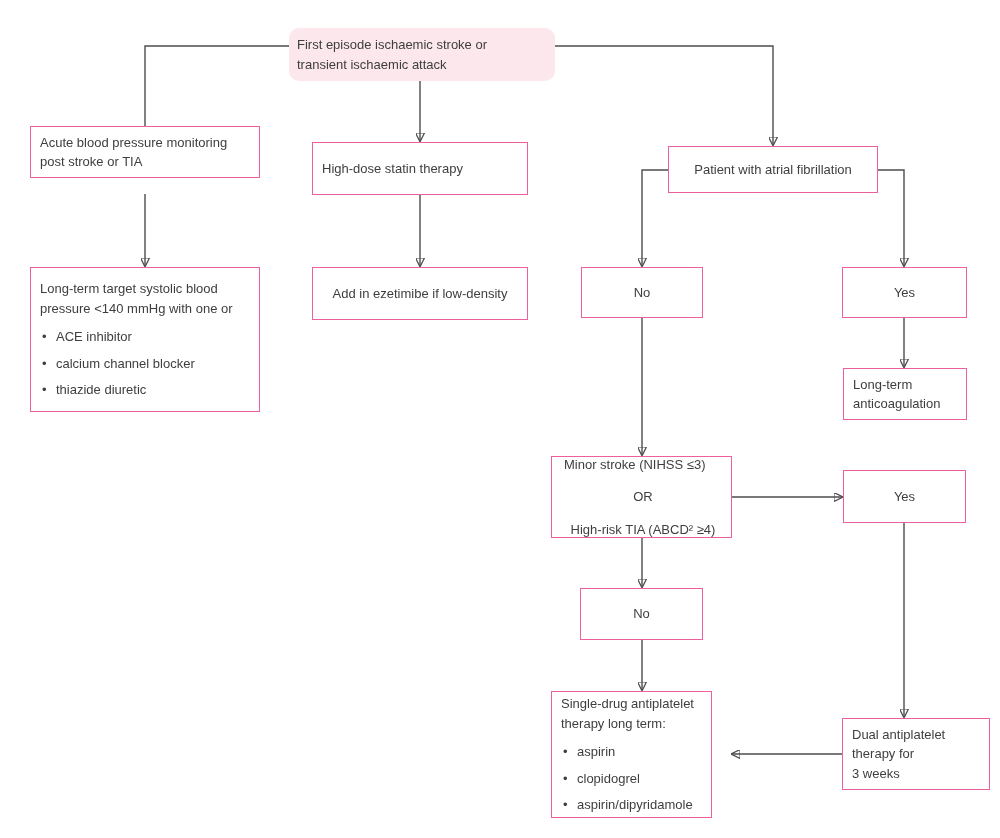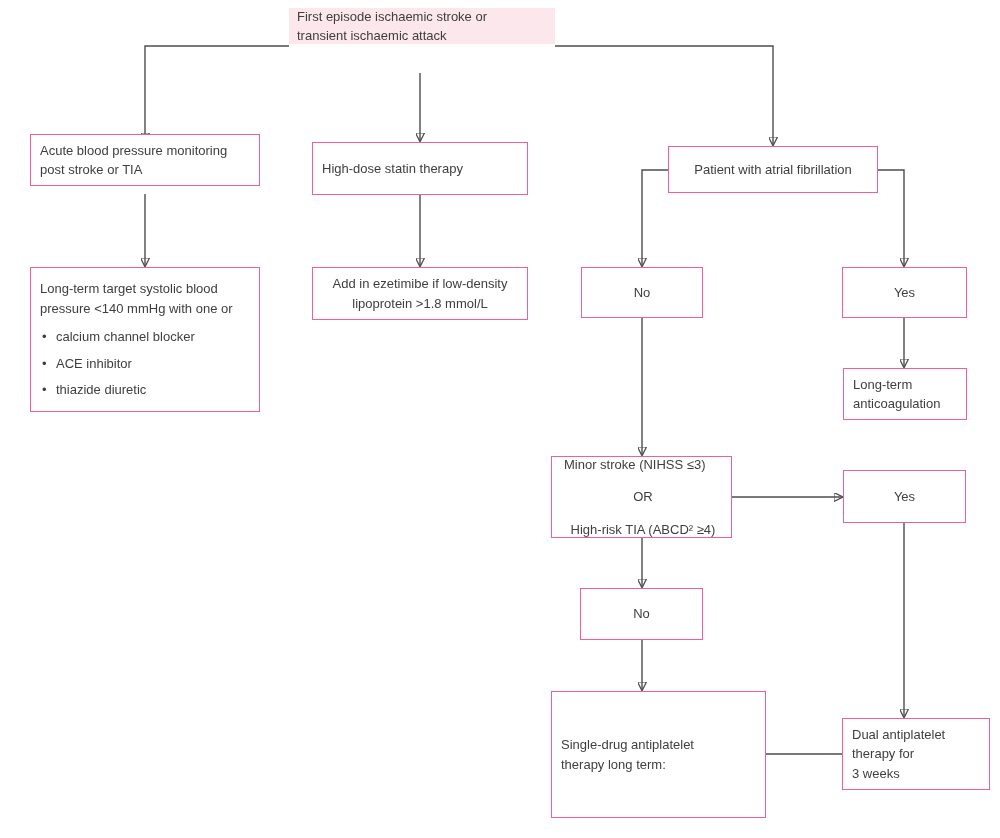--- a/index.html
+++ b/index.html
@@ -45,58 +45,57 @@
     <path d="M878,170 H904 V266" marker-end="url(#ah)"></path>
     <path d="M904,318 V367" marker-end="url(#ah)"></path>
     <path d="M642,318 V455" marker-end="url(#ah)"></path>
     <path d="M732,497 H842" marker-end="url(#ah)"></path>
     <path d="M642,538 V587" marker-end="url(#ah)"></path>
     <path d="M642,640 V690" marker-end="url(#ah)"></path>
     <path d="M904,523 V717" marker-end="url(#ah)"></path>
     <path d="M842,754 H732" marker-end="url(#ah)"></path>
   </svg>
 
-  <div class="node fill" style="left:289px; top:8px; width:266px; height:36px;">
+  <div class="node fill" style="left:289px; top:28px; width:266px; height:53px;border-radius:10px;">
     <span class="line">First episode ischaemic stroke or</span>
     <span class="line">transient ischaemic attack</span>
   </div>
 
-  <div class="node" style="left:30px; top:134px; width:230px; height:52px;">
+  <div class="node" style="left:30px; top:126px; width:230px; height:52px;">
     <span class="line">Acute blood pressure monitoring</span>
     <span class="line">post stroke or TIA</span>
   </div>
 
   <div class="node" style="left:30px; top:267px; width:230px; height:145px;">
     <div>
       <span class="line">Long-term target systolic blood</span>
       <span class="line">pressure &lt;140 mmHg with one or</span>
     </div>
     <div class="bullets">
       <div class="bullet-item">
         <span class="dot"></span>
-        <span>calcium channel blocker</span>
+        <span>ACE inhibitor</span>
       </div>
       <div class="bullet-item">
         <span class="dot"></span>
-        <span>ACE inhibitor</span>
+        <span>calcium channel blocker</span>
       </div>
       <div class="bullet-item">
         <span class="dot"></span>
         <span>thiazide diuretic</span>
       </div>
     </div>
   </div>
 
   <div class="node" style="left:312px; top:142px; width:216px; height:53px;">
     <span class="line">High-dose statin therapy</span>
   </div>
 
   <div class="node" style="left:312px; top:267px; width:216px; height:53px;text-align:center;">
     <span class="line">Add in ezetimibe if low-density</span>
-    <span class="line">lipoprotein &gt;1.8 mmol/L</span>
   </div>
 
   <div class="node center" style="left:668px; top:146px; width:210px; height:47px;">
     <span class="line">Patient with atrial fibrillation</span>
   </div>
 
   <div class="node center" style="left:581px; top:267px; width:122px; height:51px;">
     <span class="line">No</span>
   </div>
 
@@ -116,24 +115,38 @@
   </div>
 
   <div class="node center" style="left:843px; top:470px; width:123px; height:53px;">
     <span class="line">Yes</span>
   </div>
 
   <div class="node center" style="left:580px; top:588px; width:123px; height:52px;">
     <span class="line">No</span>
   </div>
 
-  <div class="node" style="left:551px; top:691px; width:215px; height:127px;">
+  <div class="node" style="left:551px; top:691px; width:161px; height:127px;">
     <div>
       <span class="line">Single-drug antiplatelet</span>
       <span class="line">therapy long term:</span>
+    </div>
+    <div class="bullets">
+      <div class="bullet-item">
+        <span class="dot"></span>
+        <span>aspirin</span>
+      </div>
+      <div class="bullet-item">
+        <span class="dot"></span>
+        <span>clopidogrel</span>
+      </div>
+      <div class="bullet-item">
+        <span class="dot"></span>
+        <span>aspirin/dipyridamole</span>
+      </div>
     </div>
   </div>
 
   <div class="node" style="left:842px; top:718px; width:148px; height:72px;">
     <span class="line">Dual antiplatelet</span>
     <span class="line">therapy for</span>
     <span class="line">3 weeks</span>
   </div>
 
 </div>

